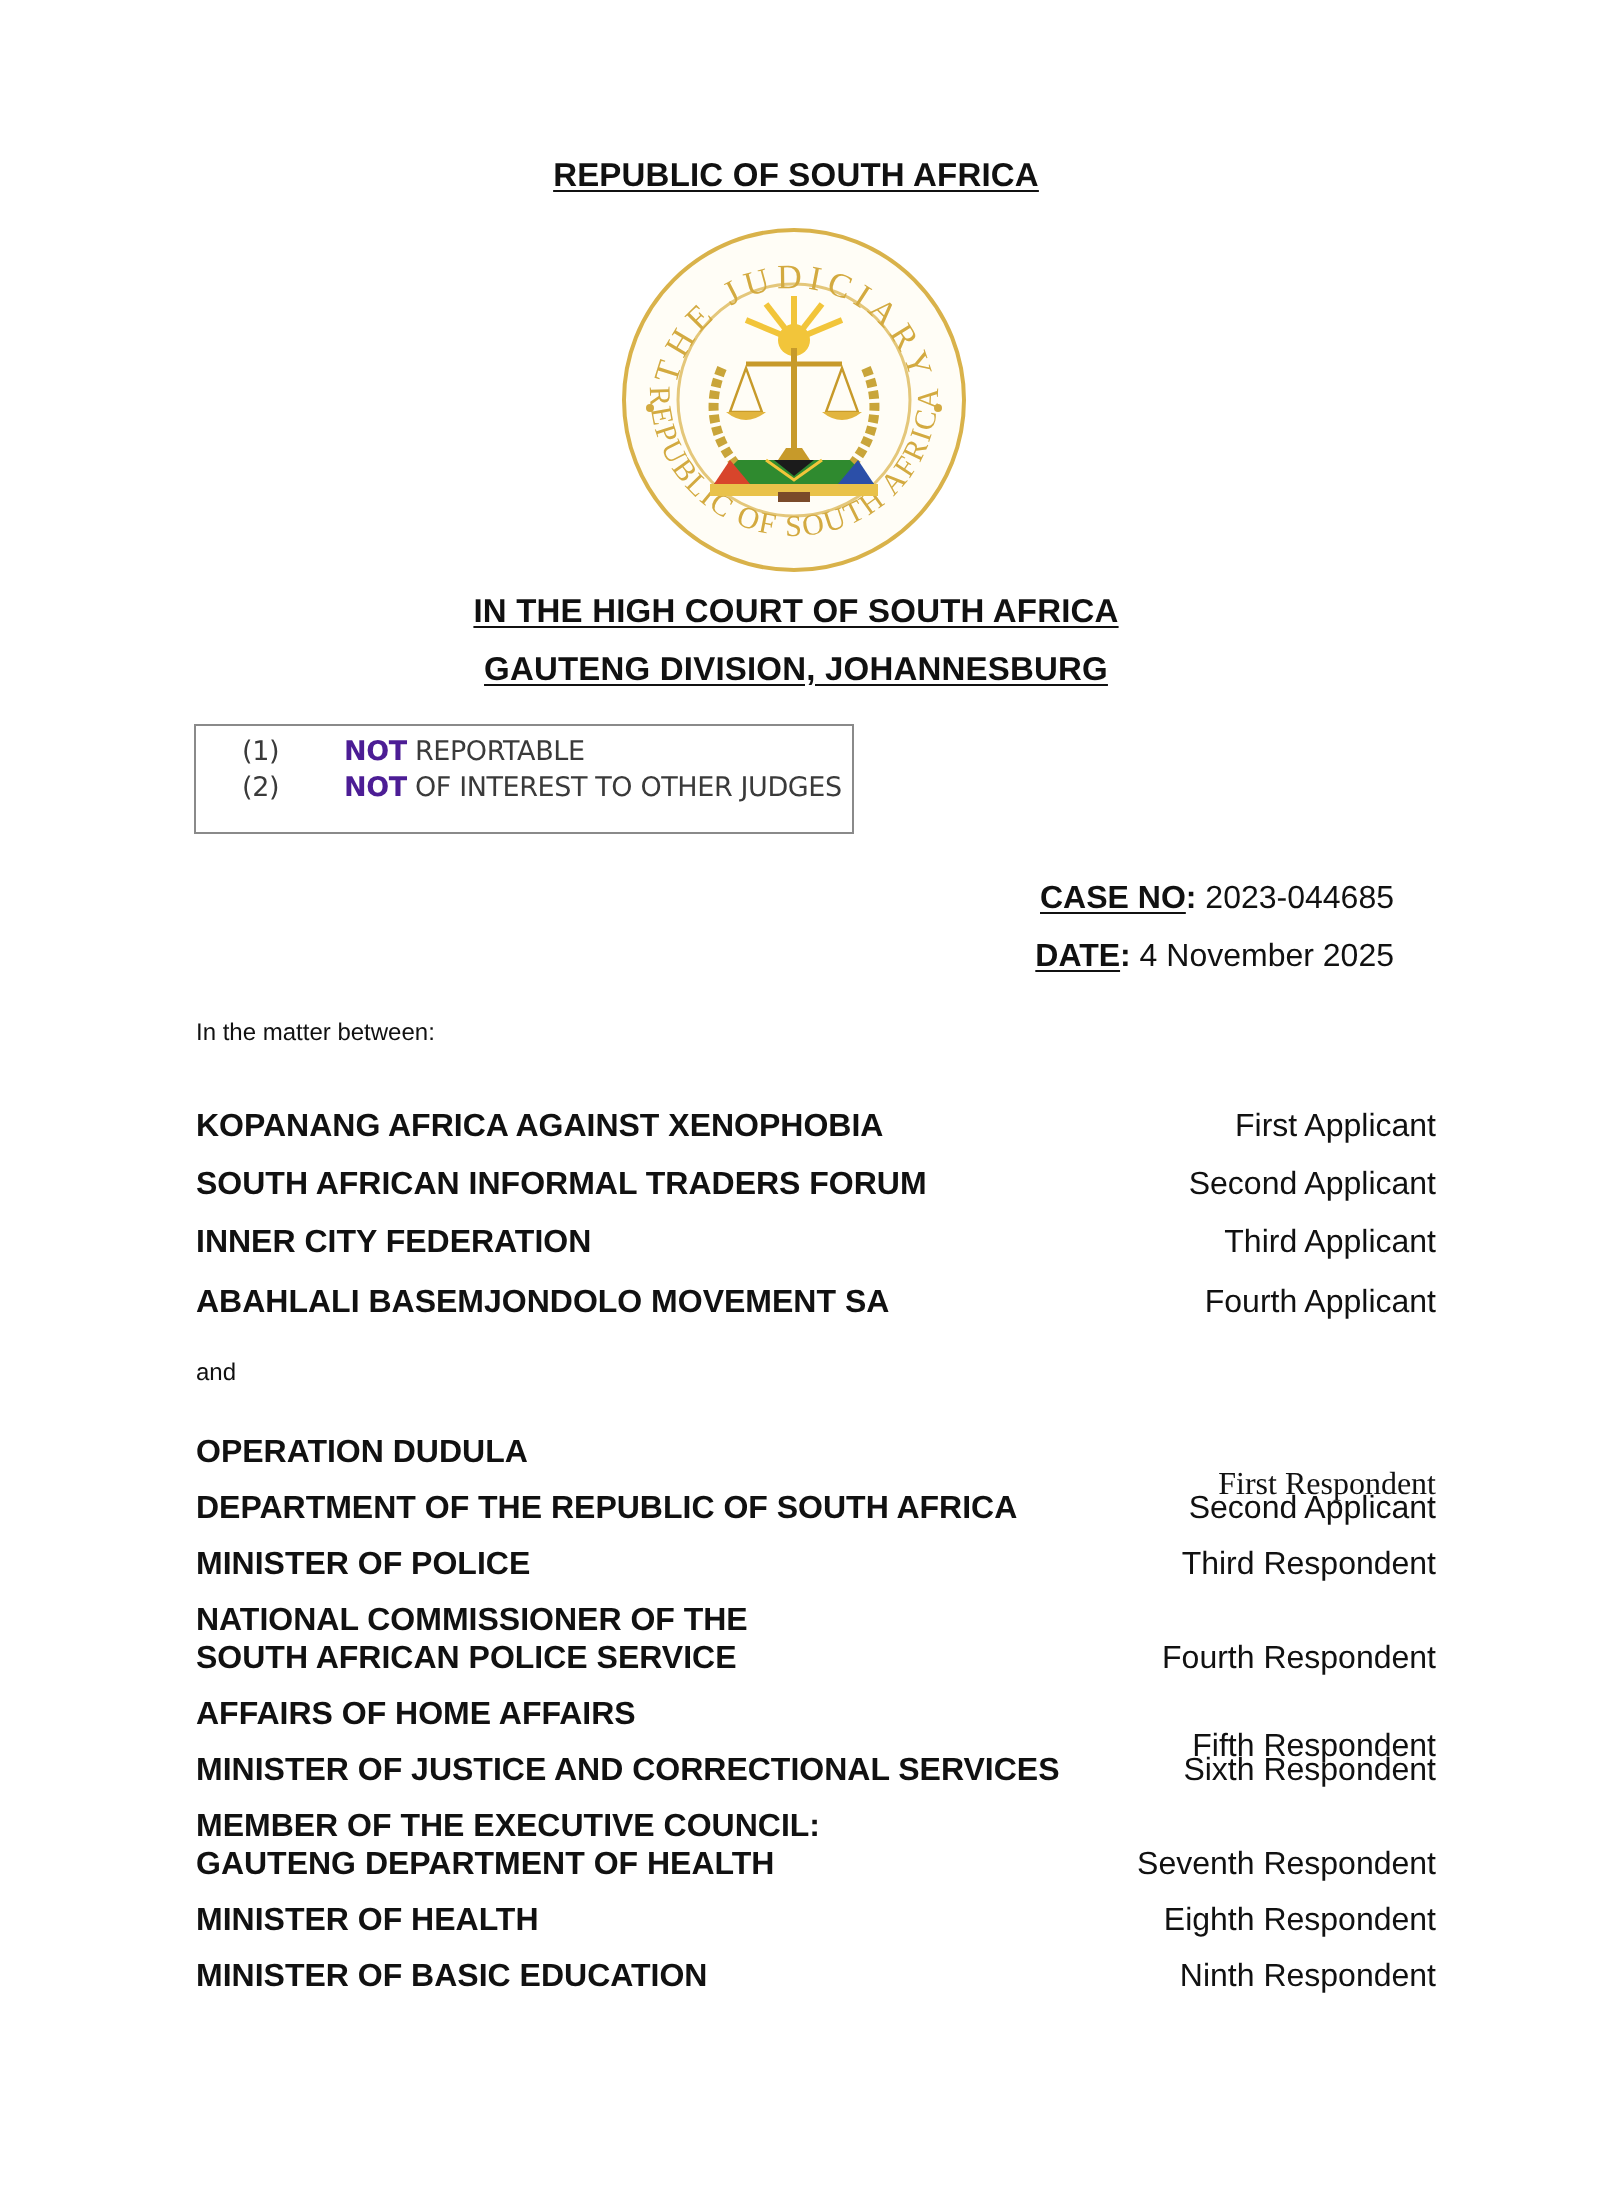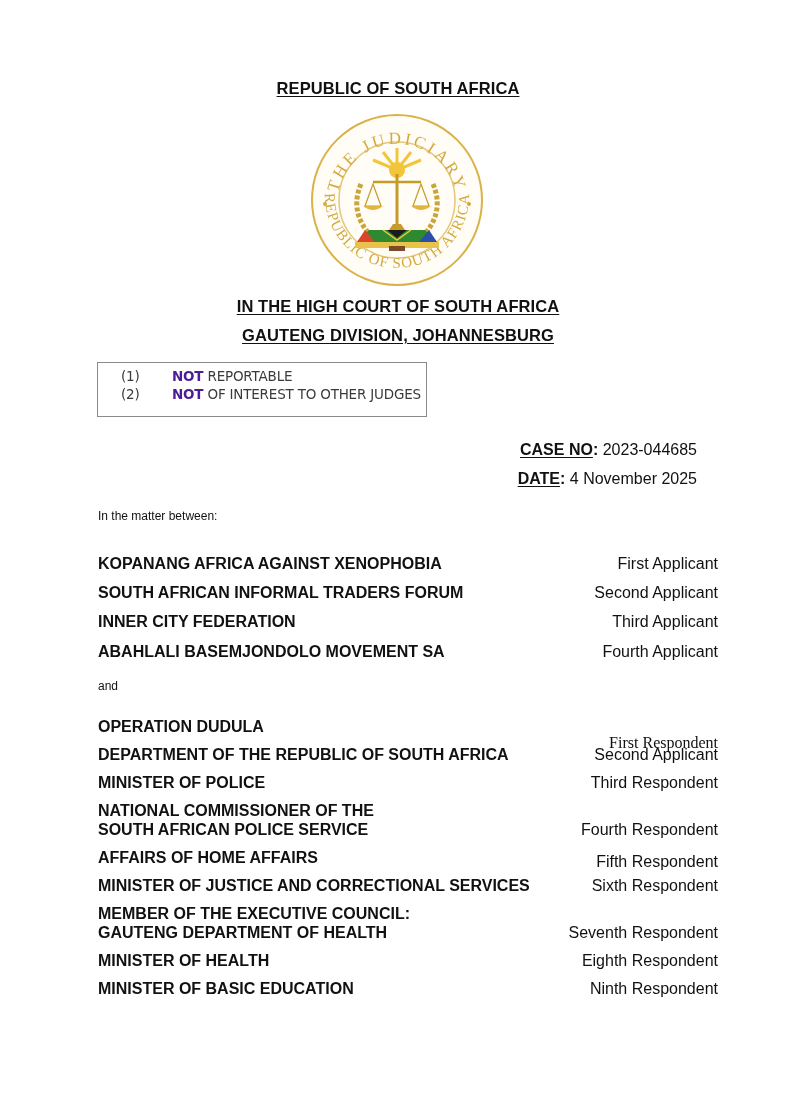--- a/index.html
+++ b/index.html
@@ -131,21 +131,21 @@
   <span class="name">MINISTER OF POLICE</span>
   <span class="role" style="top:0;">Third Respondent</span>
 </div>
 <div class="abs party" style="top:801px;">
   <span class="name" style="top:0;">NATIONAL COMMISSIONER OF THE</span>
   <span class="name" style="top:19px;">SOUTH AFRICAN POLICE SERVICE</span>
   <span class="role" style="top:19px;">Fourth Respondent</span>
 </div>
 <div class="abs party" style="top:848px;">
   <span class="name">AFFAIRS OF HOME AFFAIRS</span>
-  <span class="role" style="top:4px;">Fifth Respondent</span>
+  <span class="role" style="top:16px;">Fifth Respondent</span>
 </div>
 <div class="abs party" style="top:876px;">
   <span class="name">MINISTER OF JUSTICE AND CORRECTIONAL SERVICES</span>
   <span class="role" style="top:0;text-align:right;">Sixth Respondent</span>
 </div>
 <div class="abs party" style="top:904px;">
   <span class="name" style="top:0;">MEMBER OF THE EXECUTIVE COUNCIL:</span>
   <span class="name" style="top:19px;">GAUTENG DEPARTMENT OF HEALTH</span>
   <span class="role" style="top:19px;">Seventh Respondent</span>
 </div>

